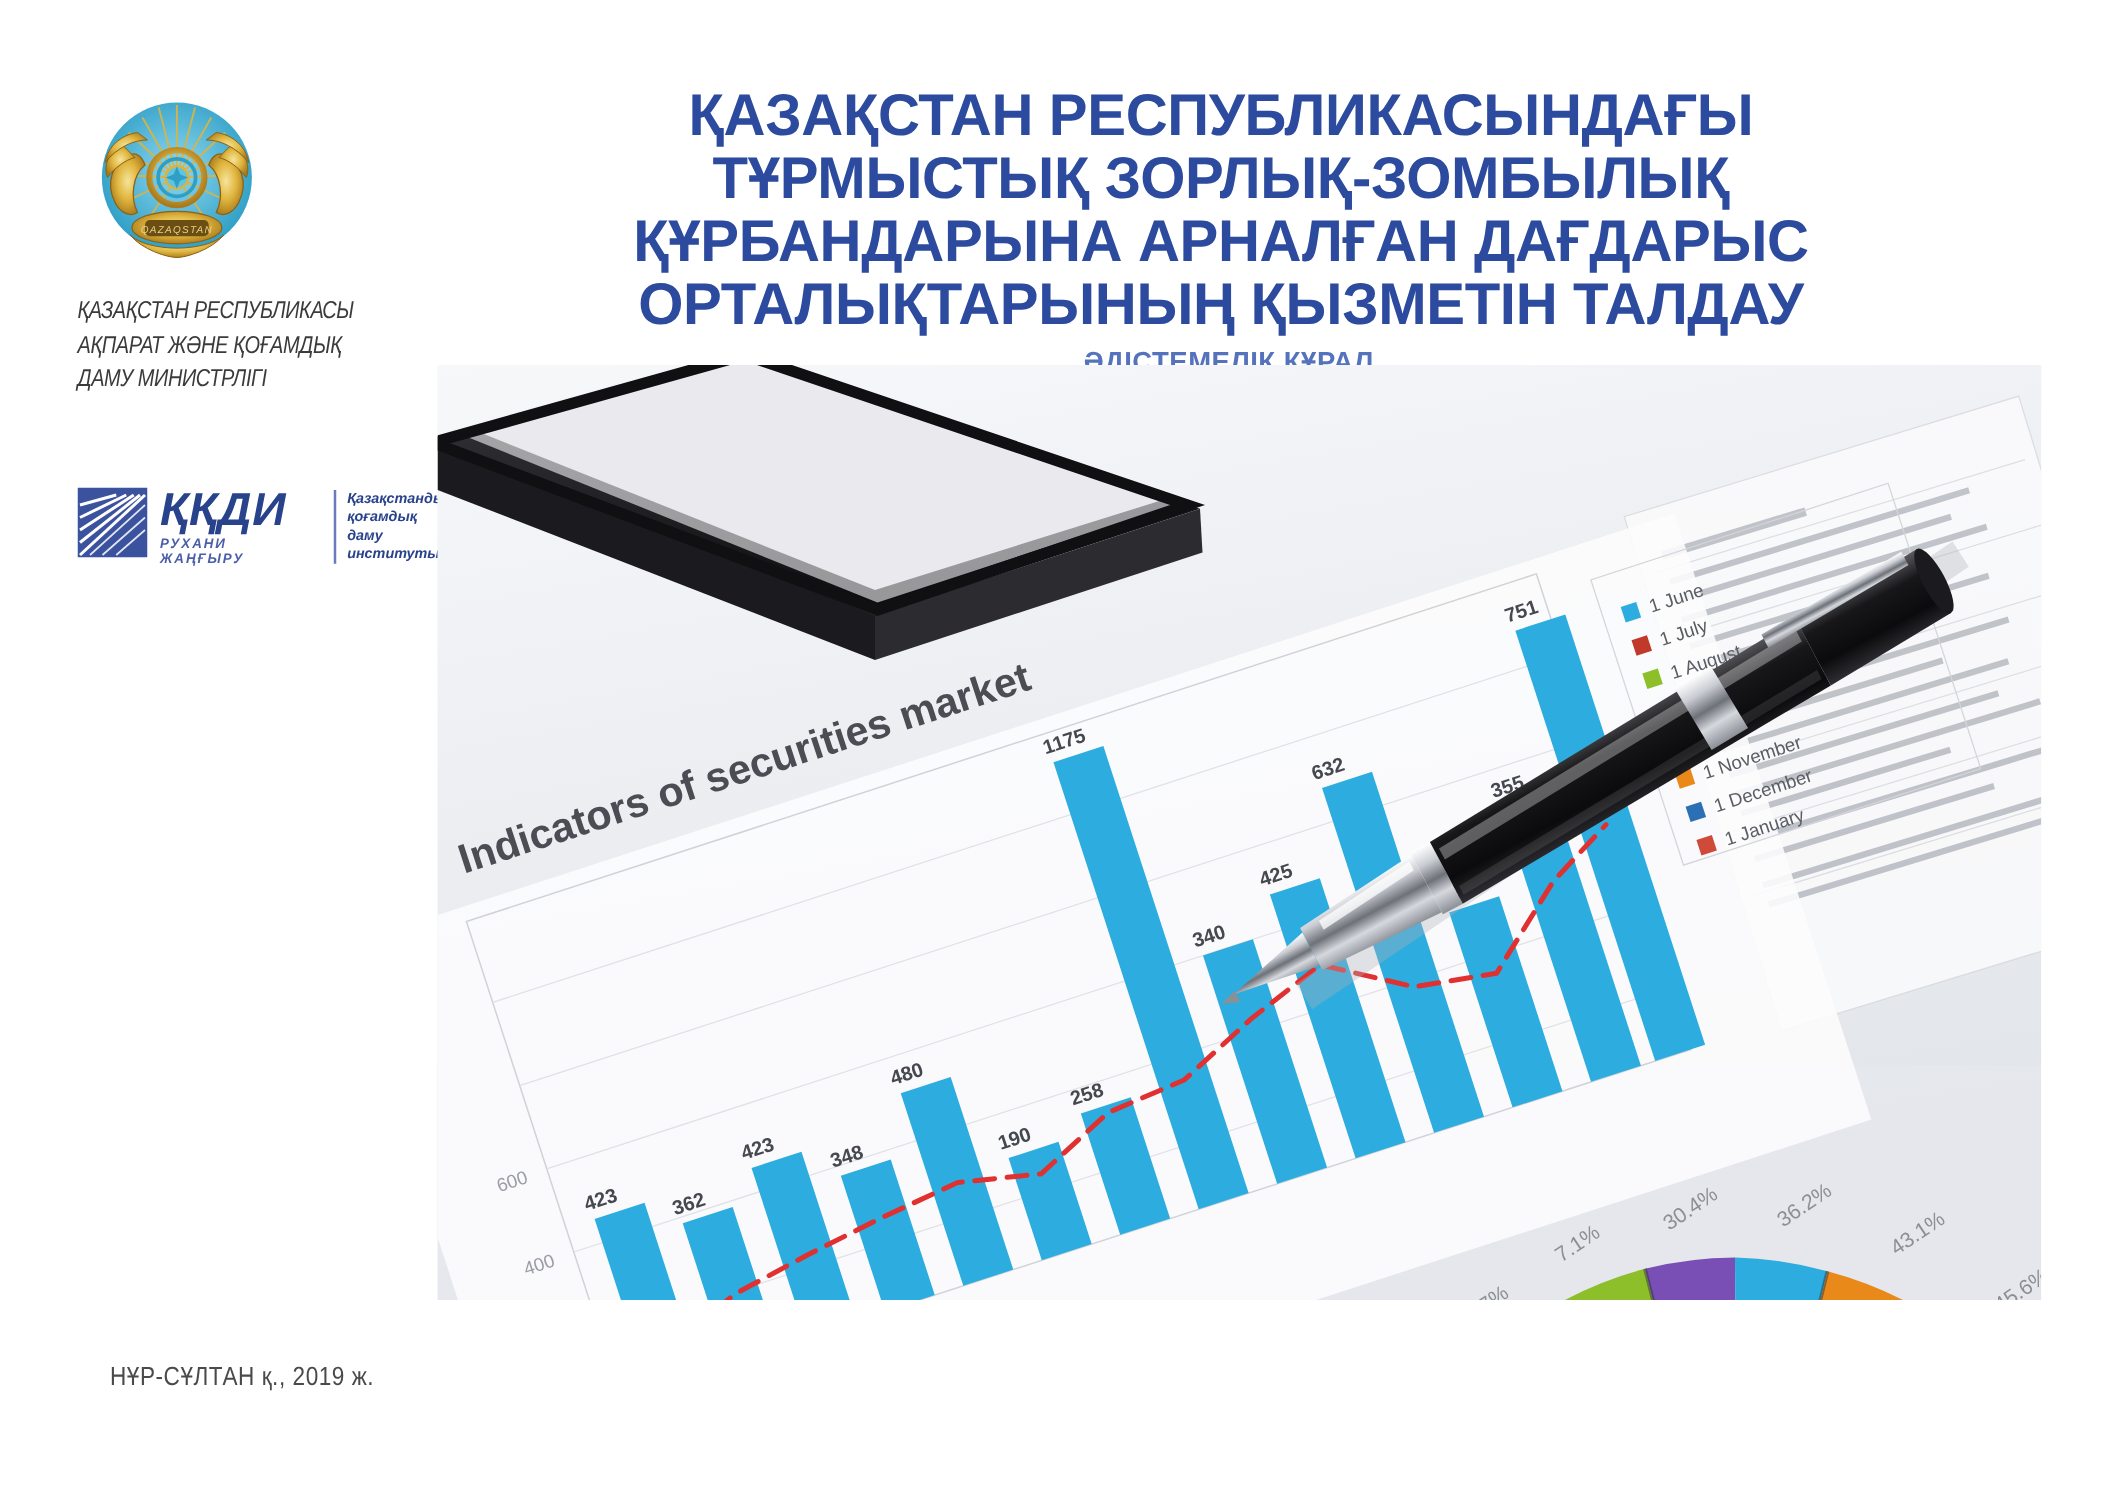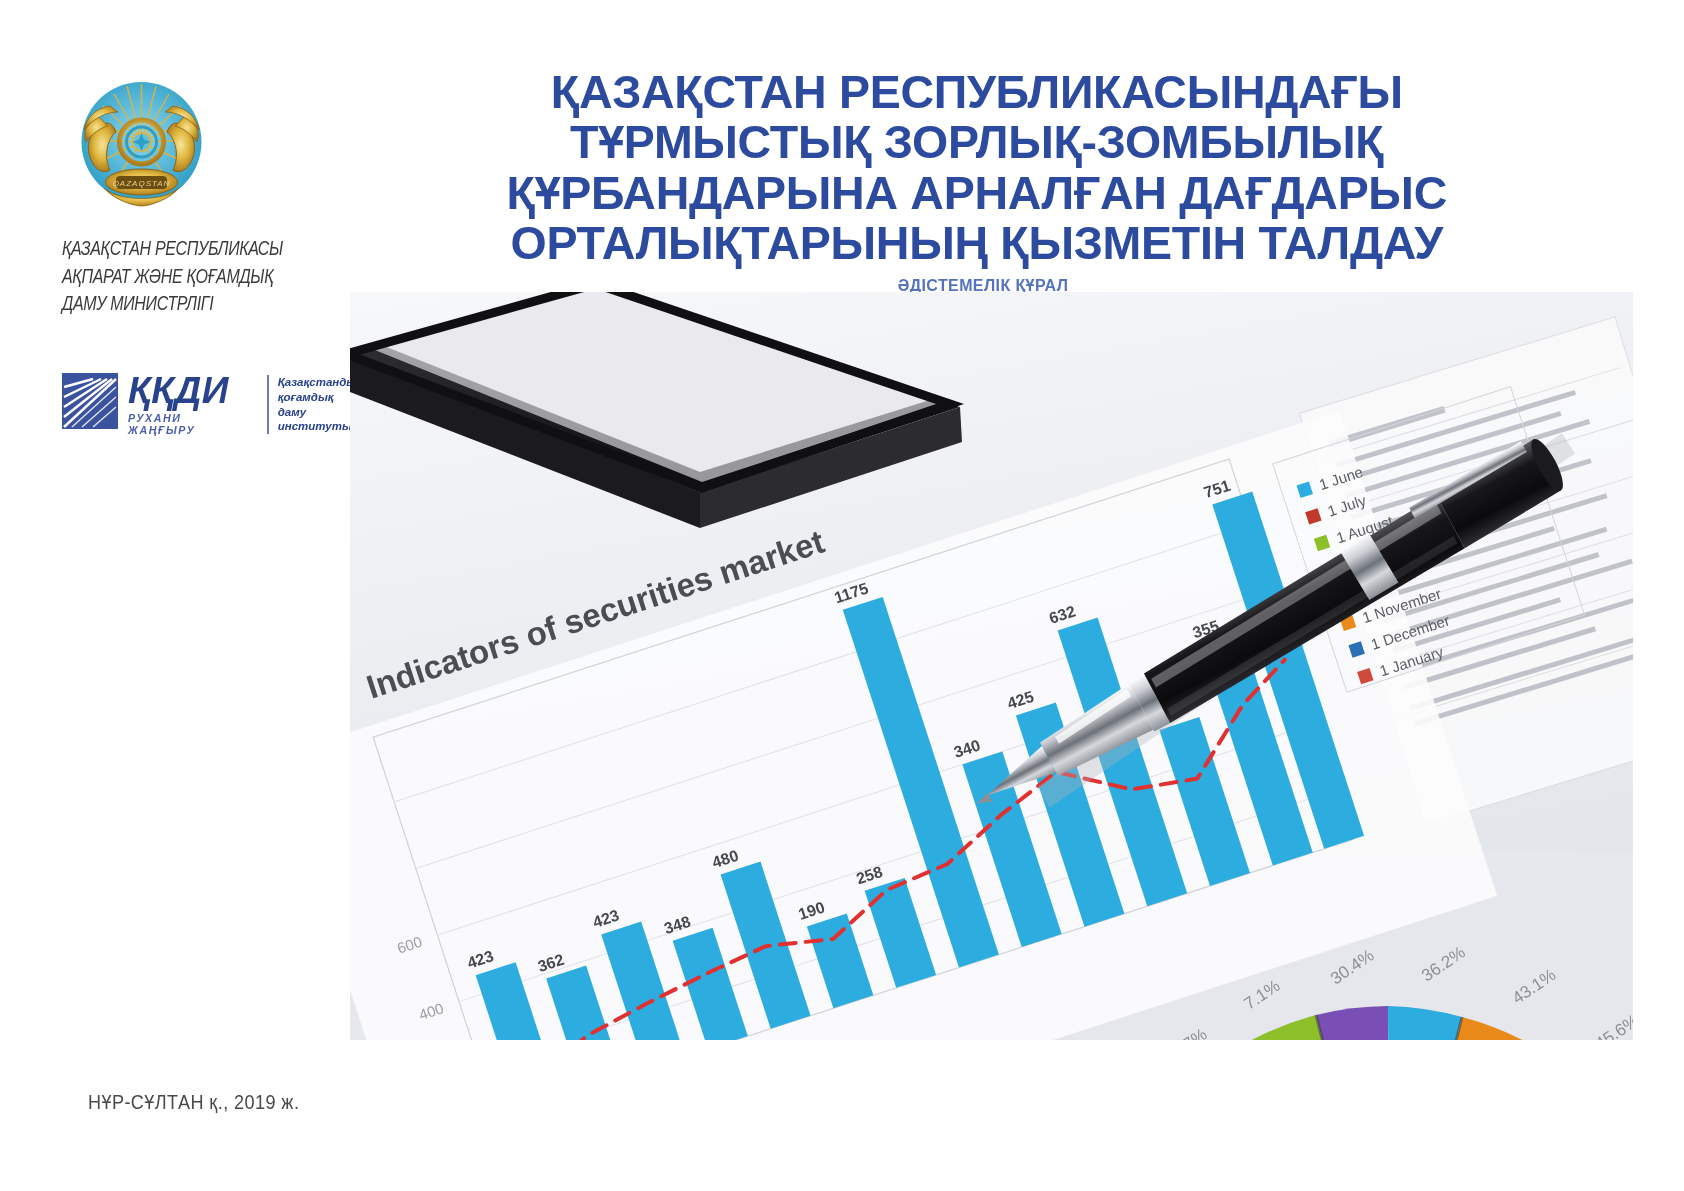--- a/index.html
+++ b/index.html
@@ -16,21 +16,21 @@
 
   .emblem { width: 135px; height: 135px; margin-left: 12px; position: relative; }
   .emblem svg { display: block; width: 135px; height: 135px; }
 
   .ministry { margin-top: 22px; font-size: 19.5px; line-height: 1.42;
     letter-spacing: -0.4px; color: #3b3b3b; font-weight: 400;
     font-family: "Liberation Sans Narrow", "Liberation Sans", sans-serif;
     transform: scaleX(0.82); transform-origin: left top; white-space: nowrap; }
 
   
-  .kkdi { margin-top: 55px; display: flex; align-items: flex-start; }
+  .kkdi { margin-top: 72px; display: flex; align-items: flex-start; }
   .kkdi-mark { width: 56px; height: 56px; flex: 0 0 56px; }
   .kkdi-mid { margin-left: 10px; }
   .kkdi-word { font-size: 37px; font-weight: 700; color: #28428c;
     letter-spacing: 0.5px; line-height: 0.96; }
   .kkdi-tag { font-size: 11px; font-weight: 700; color: #4b5fa8;
     letter-spacing: 1.6px; margin-top: 3px; transform: scaleX(0.97);
     transform-origin: left center; }
   .kkdi-rule { width: 1.5px; background: #6b7bbb; align-self: stretch;
     margin: 2px 9px 2px 11px; }
   .kkdi-sub { font-size: 11.5px; font-weight: 700; color: #28428c;
@@ -40,21 +40,21 @@
     font-size: 21px; color: #4a4a4a; letter-spacing: 0.5px;
     font-family: "Liberation Sans Narrow", "Liberation Sans", sans-serif;
     transform: scaleX(0.86); transform-origin: left top; white-space: nowrap; }
 
   
   .title-block { position: absolute; left: 358px; top: 67px; width: 1250px; text-align: center; }
   .title-line { font-size: 47px; font-weight: 700; color: #2d4b9e;
     line-height: 1.07; letter-spacing: -0.3px; white-space: nowrap;
     transform: scaleX(0.99); transform-origin: left top;
     font-family: "Liberation Sans Narrow", "Liberation Sans", sans-serif; }
-  .subtitle { margin-top: 9px; font-size: 16px; font-weight: 700;
+  .subtitle { margin-top: 9px; font-size: 22px; font-weight: 700;
     color: #5573bd; letter-spacing: 0.4px;
     font-family: "Liberation Sans Narrow", "Liberation Sans", sans-serif; }
 
   
   .photo { position: absolute; left: 350px; top: 292px;
     width: 1283px; height: 748px; overflow: hidden; background: #f2f3f5; }
   .photo svg { display: block; width: 100%; height: 100%; }
 </style>
 </head>
 <body>

